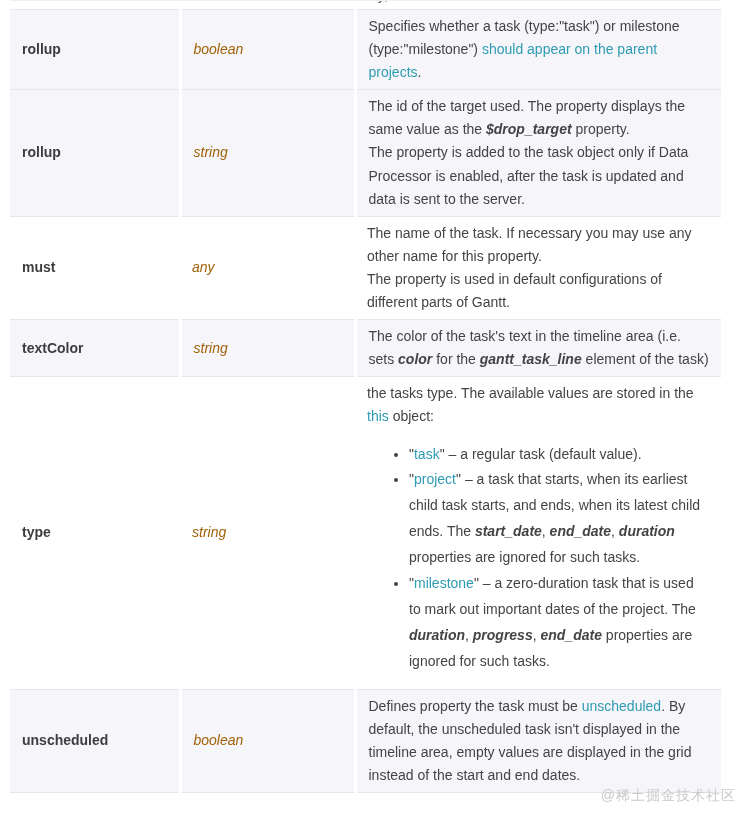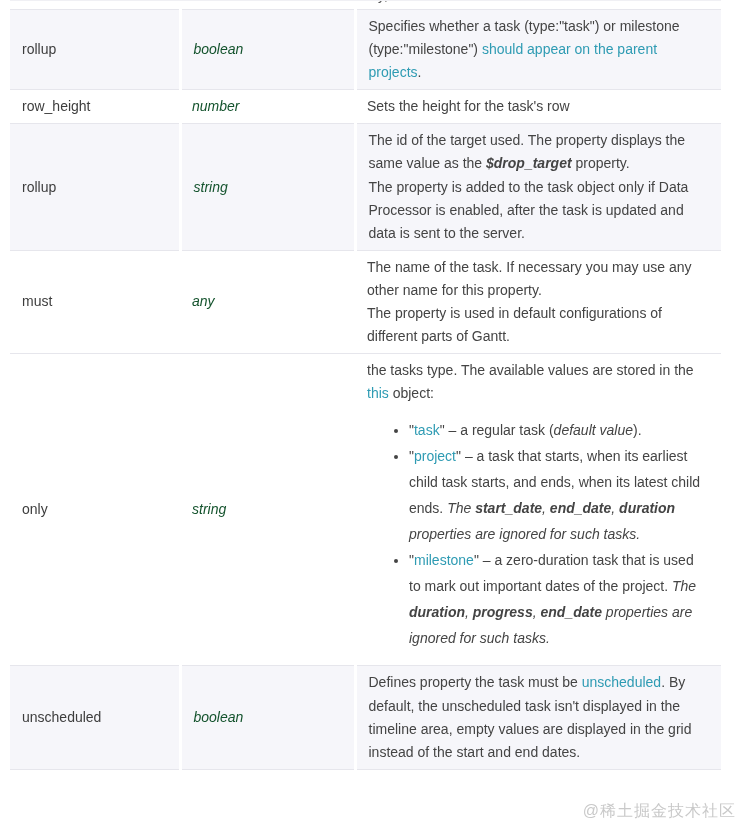--- a/index.html
+++ b/index.html
@@ -27,77 +27,77 @@
     border-collapse:collapse;table-layout:fixed;
     width:711px;margin-left:10px;
     font-size:14px;
   }
   table.props tr{border-top:1px solid var(--border);}
   table.props tr:last-child{border-bottom:1px solid var(--border);}
   td{
     box-sizing:border-box;vertical-align:middle;
     padding:5px 12px;line-height:1.65;
   }
-  td.col-prop{width:170px;font-weight:normal;color:#3d3d3d;}
-  td.col-type{width:175px;font-style:italic;color:#14532d;}
+  td.col-prop{width:170px;font-weight:bold;color:#3d3d3d;}
+  td.col-type{width:175px;font-style:italic;color:#a16207;}
   td.col-desc{width:366px;}
   tr.shaded td{background:var(--shade);}
   tr.shaded td + td{border-left:3px solid #fff;}
   td.col-desc p{margin:0;}
   td.col-desc ul{margin:13px 0 9px 0;padding-left:42px;}
   td.col-desc li{margin:0;line-height:1.85;}
   a.doc-link{color:var(--link);text-decoration:none;cursor:pointer;}
   .b{font-weight:bold;font-style:italic;}
-  .i{font-style:italic;}
+  .i{}
   .watermark{
-    position:absolute;right:6px;bottom:4px;
-    font-size:16px;color:var(--wm);letter-spacing:1px;
+    position:absolute;right:6px;bottom:21px;
+    font-size:14px;color:var(--wm);letter-spacing:1px;
   }
 </style>
 </head>
 <body>
 
 <div class="page">
 
   <div class="top-fragment">
     <span class="frag">y,</span>
   </div>
 
   <table class="props">
     <tbody>
         <tr class="shaded">
           <td class="col-prop">rollup</td>
           <td class="col-type">boolean</td>
           <td class="col-desc">
             <p><span>Specifies whether a task (type:"task") or milestone (type:"milestone") </span><a class="doc-link">should appear on the parent projects</a><span>.</span></p>
           </td>
         </tr>
-        <tr>
-          <td class="col-prop">row_height</td>
-          <td class="col-type">number</td>
-          <td class="col-desc">
-            <p><span>Sets the height for the task's row</span></p>
-          </td>
-        </tr>
         <tr class="shaded">
           <td class="col-prop">rollup</td>
           <td class="col-type">string</td>
           <td class="col-desc">
             <p><span>The id of the target used. The property displays the same value as the </span><span class="b">$drop_target</span><span> property.</span><br><span>The property is added to the task object only if Data Processor is enabled, after the task is updated and data is sent to the server.</span></p>
           </td>
         </tr>
         <tr>
           <td class="col-prop">must</td>
           <td class="col-type">any</td>
           <td class="col-desc">
             <p><span>The name of the task. If necessary you may use any other name for this property.</span><br><span>The property is used in default configurations of different parts of Gantt.</span></p>
           </td>
         </tr>
+        <tr class="shaded">
+          <td class="col-prop">textColor</td>
+          <td class="col-type">string</td>
+          <td class="col-desc">
+            <p><span>The color of the task's text in the timeline area (i.e. sets </span><span class="b">color</span><span> for the </span><span class="b">gantt_task_line</span><span> element of the task)</span></p>
+          </td>
+        </tr>
         <tr>
-          <td class="col-prop">only</td>
+          <td class="col-prop">type</td>
           <td class="col-type">string</td>
           <td class="col-desc">
             <p><span>the tasks type. The available values are stored in the </span><a class="doc-link">this</a><span> object:</span></p>
             <ul>
               <li><span>"</span><a class="doc-link">task</a><span>" – a regular task (</span><span class="i">default value</span><span>).</span></li>
               <li><span>"</span><a class="doc-link">project</a><span>" – a task that starts, when its earliest child task starts, and ends, when its latest child ends. </span><span class="i">The </span><span class="b i">start_date</span><span class="i">, </span><span class="b i">end_date</span><span class="i">, </span><span class="b i">duration</span><span class="i"> properties are ignored for such tasks.</span></li>
               <li><span>"</span><a class="doc-link">milestone</a><span>" – a zero-duration task that is used to mark out important dates of the project. </span><span class="i">The </span><span class="b i">duration</span><span class="i">, </span><span class="b i">progress</span><span class="i">, </span><span class="b i">end_date</span><span class="i"> properties are ignored for such tasks.</span></li>
             </ul>
           </td>
         </tr>

